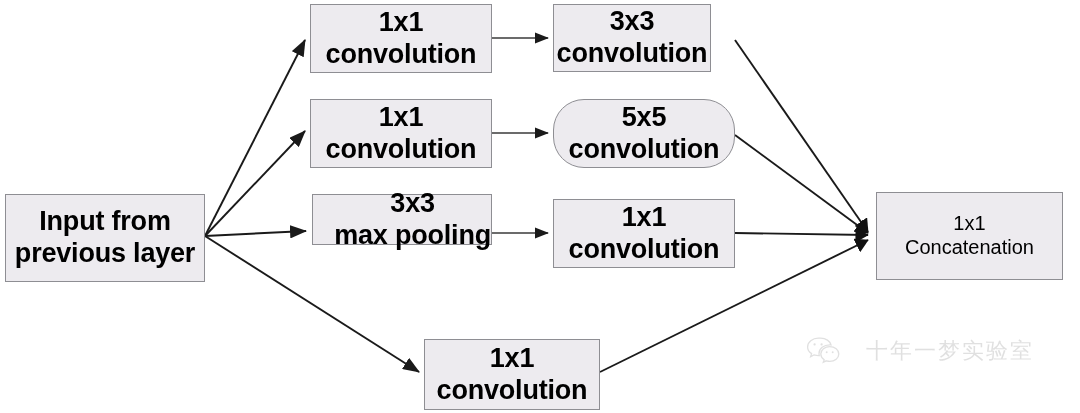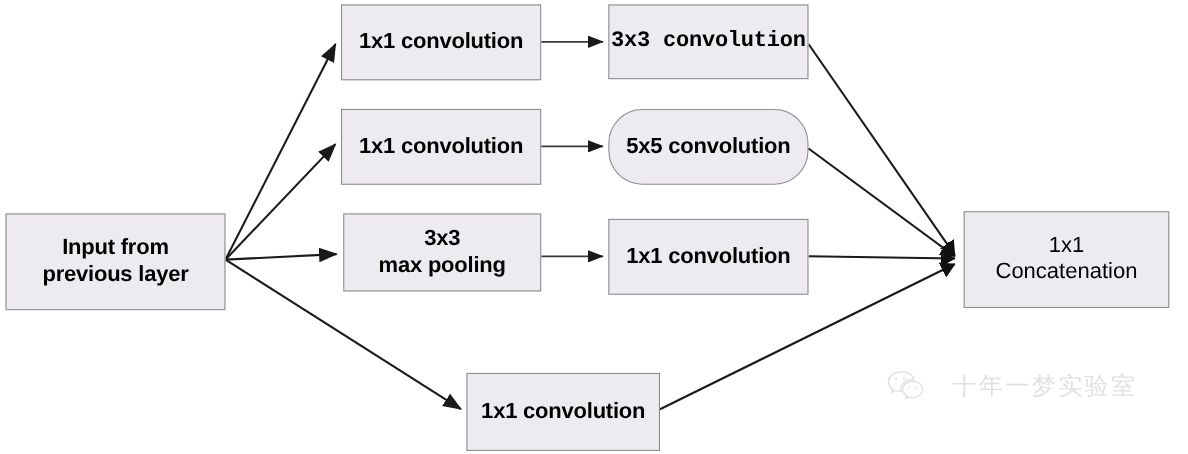--- a/index.html
+++ b/index.html
@@ -35,35 +35,35 @@
     text-align: center;
     color: #000000;
     line-height: 1.18;
   }
   .node-box .label {
     display: block;
     white-space: pre-line;
   }
   .bold-node {
     font-weight: bold;
-    font-size: 20px;
+    font-size: 27px;
     letter-spacing: -0.2px;
   }
   .plain-node {
     font-weight: normal;
     font-size: 20px;
     letter-spacing: 0px;
   }
   
   #node-input      { left: 5px;   top: 194px; width: 200px; height: 88px; }
   #node-conv1x1-a  { left: 310px; top: 4px;   width: 182px; height: 69px; }
-  #node-conv3x3    { left: 553px; top: 4px;   width: 182px; height: 68px; font-family: Liberation Mono, monospace; }
+  #node-conv3x3    { left: 553px; top: 4px;   width: 158px; height: 68px; }
   #node-conv1x1-b  { left: 310px; top: 99px;  width: 182px; height: 69px; }
   #node-conv5x5    { left: 553px; top: 99px;  width: 182px; height: 69px; border-radius: 31px; }
-  #node-maxpool    { left: 312px; top: 194px; width: 180px; height: 71px; }
+  #node-maxpool    { left: 312px; top: 194px; width: 180px; height: 51px; justify-content: flex-end; }
   #node-conv1x1-c  { left: 553px; top: 199px; width: 182px; height: 69px; }
   #node-conv1x1-d  { left: 424px; top: 339px; width: 176px; height: 71px; }
   #node-concat     { left: 876px; top: 192px; width: 187px; height: 88px; }
 
   #watermark {
     position: absolute;
     left: 806px;
     top: 336px;
     display: flex;
     align-items: center;

